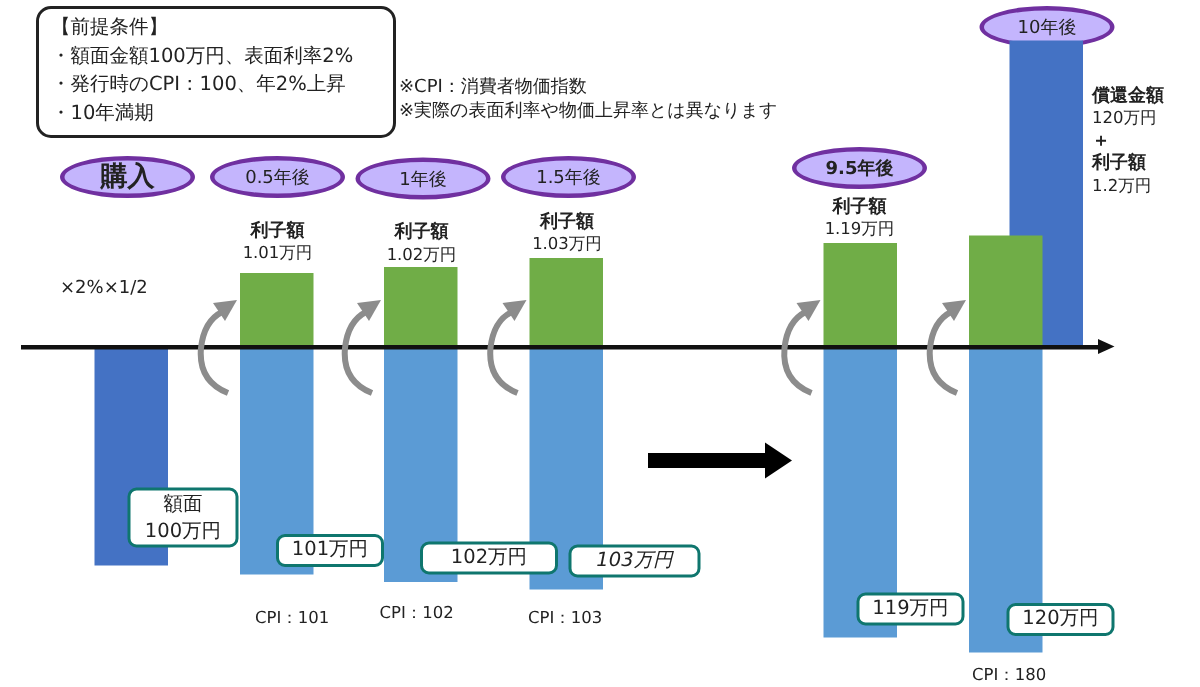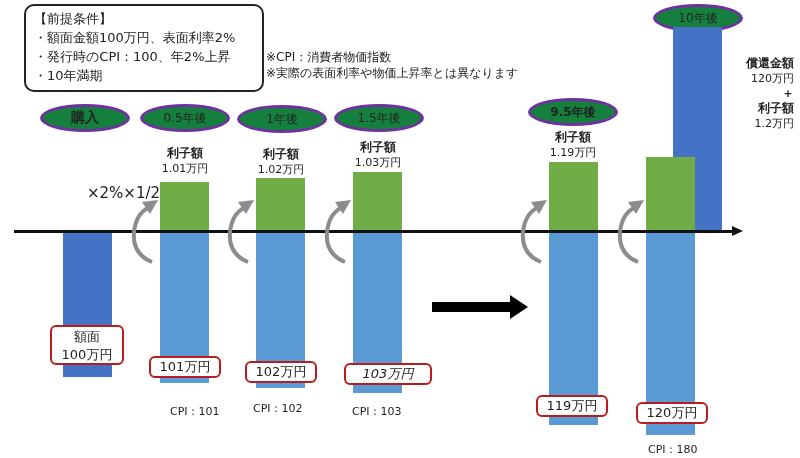--- a/index.html
+++ b/index.html
@@ -3,38 +3,38 @@
 <meta charset="utf-8">
 <style>
   html, body { margin:0; padding:0; background:#ffffff; }
   body { width:800px; height:458px; position:relative; overflow:hidden;
          font-family:"DejaVu Sans", "Liberation Sans", sans-serif; color:#222; }
   .abs { position:absolute; }
   .cond-box { left:24px; top:4px; width:240px; height:88px; border:2px solid #222;
               border-radius:10px; box-sizing:border-box; padding:3px 8px; font-size:13px; line-height:19px; }
   .cond-box div { white-space:nowrap; }
   .notes { left:266px; top:49px; font-size:12px; line-height:16px; white-space:nowrap; }
-  .oval { border:3px solid #7030A0; border-radius:50%; box-sizing:border-box; background:#15803d;
+  .oval { border:3px solid #7030A0; border-radius:50%; box-sizing:border-box; background:#c4b5fd;
           font-size:12px; display:flex; align-items:center; justify-content:center; white-space:nowrap; }
-  .oval.bold { font-weight:bold; font-size:14px; }
+  .oval.bold { font-weight:bold; font-size:18px;align-items:flex-end; }
   .bar { position:absolute; }
   .dark { background:#4472C4; }
   .light { background:#5B9BD5; }
   .green { background:#70AD47; }
   .interest-label { font-size:11px; text-align:center; line-height:15px; width:80px; white-space:nowrap; }
   .interest-label .t { font-weight:bold; font-size:12px; }
-  .value-tag { border:2px solid #b91c1c; border-radius:6px; background:#fff; box-sizing:border-box;
-               font-size:13px; text-align:center; white-space:nowrap; line-height:18px; }
+  .value-tag { border:2px solid #0f766e; border-radius:6px; background:#fff; box-sizing:border-box;
+               font-size:13px; text-align:center; white-space:nowrap; line-height:18px;margin-left:35px; }
   .cpi { font-size:11px; white-space:nowrap; }
   .axis { left:14px; top:230px; width:722px; height:3px; background:#111; }
   .axis-head { left:732px; top:226px; width:0; height:0; border-top:5.5px solid transparent;
                border-bottom:5.5px solid transparent; border-left:11px solid #111; }
-  .side-label { left:728px; top:56px; width:66px; text-align:right; font-size:11px; line-height:15px; }
+  .side-label { left:728px; top:56px; width:66px; text-align:left; font-size:11px; line-height:15px; }
   .side-label .b { font-weight:bold; font-size:12px; }
-  .mult { left:40px; top:184px; font-size:15px; white-space:nowrap;margin-left:47px; }
+  .mult { left:40px; top:184px; font-size:12px; white-space:nowrap; }
 </style>
 </head>
 <body>
 
 <div class="abs cond-box">
   <div>【前提条件】</div>
   <div>・額面金額100万円、表面利率2%</div>
   <div>・発行時のCPI：100、年2%上昇</div>
   <div>・10年満期</div>
 </div>
@@ -135,21 +135,21 @@
 <svg class="abs" style="left:430px;top:294px;" width="100" height="26">
   <rect x="2" y="8" width="82" height="10" fill="#000"></rect>
   <polygon points="80,1 98,13 80,25" fill="#000"></polygon>
 </svg>
 
 <div class="abs value-tag" style="left:50px;top:325px;width:74px;height:40px;padding-top:1px;">
   <div>額面</div>
   <div>100万円</div>
 </div>
 <div class="abs value-tag" style="left:149px;top:356px;width:72px;height:22px;">101万円</div>
-<div class="abs value-tag" style="left:245px;top:361px;width:72px;height:22px;">102万円</div>
+<div class="abs value-tag" style="left:245px;top:361px;width:92px;height:22px;">102万円</div>
 <div class="abs value-tag" style="left:344px;top:363px;width:88px;height:22px;font-style:italic;">103万円</div>
 <div class="abs value-tag" style="left:536px;top:395px;width:72px;height:22px;">119万円</div>
 <div class="abs value-tag" style="left:636px;top:402px;width:72px;height:22px;">120万円</div>
 
 <div class="abs cpi" style="left:170px;top:404px;">CPI：101</div>
 <div class="abs cpi" style="left:253px;top:401px;">CPI：102</div>
 <div class="abs cpi" style="left:352px;top:404px;">CPI：103</div>
 <div class="abs cpi" style="left:648px;top:442px;">CPI：180</div>
 
 </body></html>

